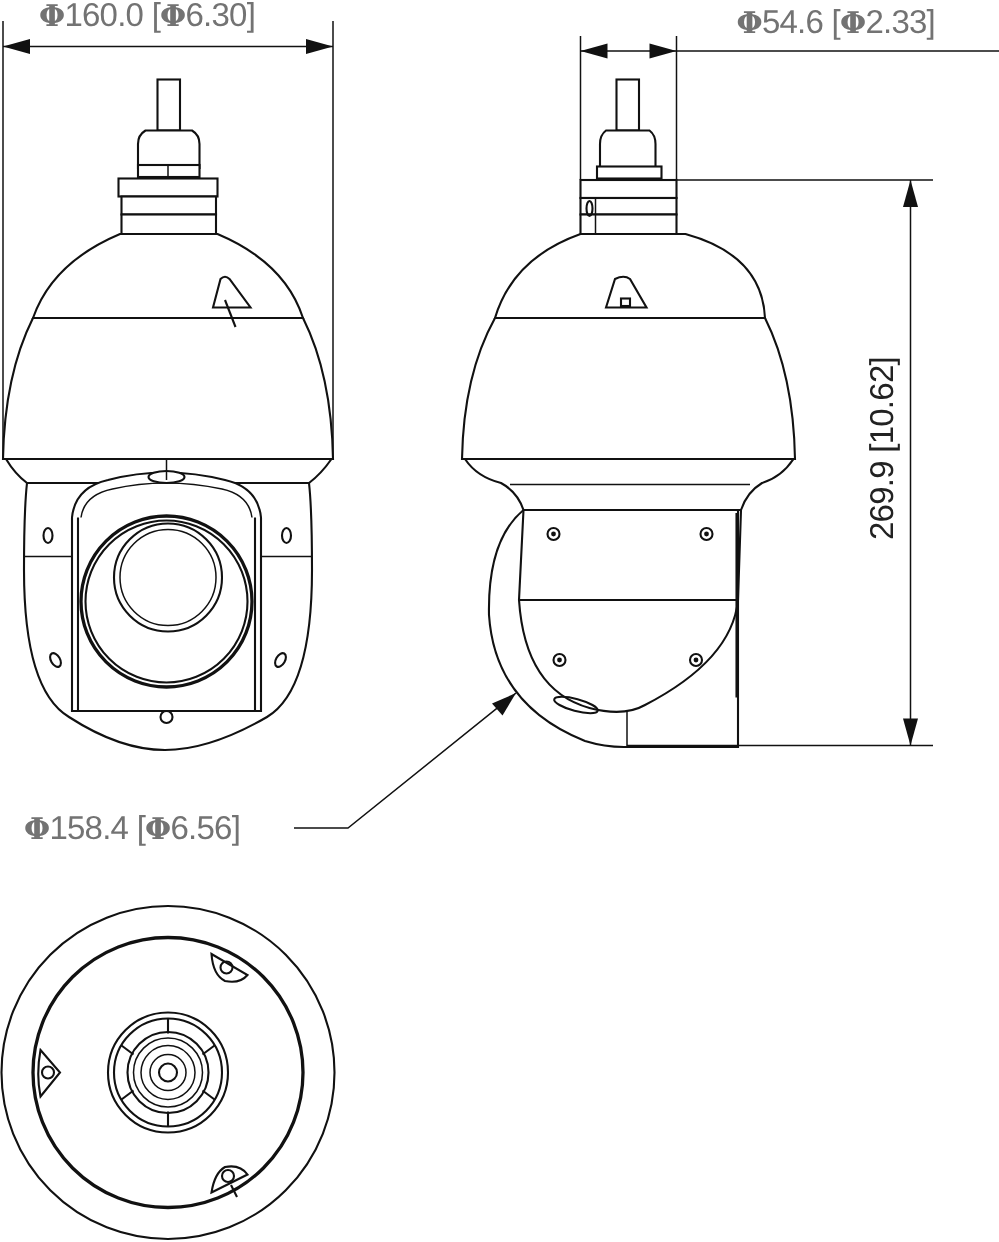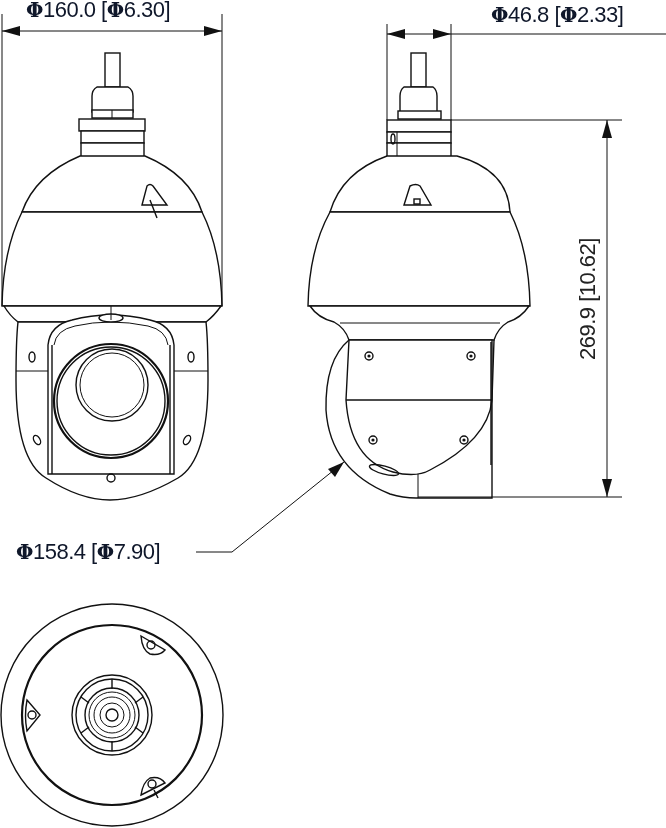--- a/index.html
+++ b/index.html
@@ -8,21 +8,21 @@
   .ln { fill: none; stroke: #111; stroke-width: 1.4; }
   .thin { fill: none; stroke: #111; stroke-width: 1; }
   .thick { fill: none; stroke: #111; stroke-width: 2.2; }
   .wf { fill: #fff; stroke: #111; stroke-width: 1.4; }
   .dim { fill: none; stroke: #111; stroke-width: 1; }
   .arrow { fill: #111; stroke: none; }
   .lbl {
     position: absolute;
     font-family: "Liberation Sans", sans-serif;
     font-size: 22px;
-    color: #0f172a;
+    color: #737373;
     white-space: nowrap;
     letter-spacing: -0.5px;
     line-height: 1;
   }
   .phi { font-family: "DejaVu Serif", serif; font-weight: bold; font-size: 20px; }
   .vlbl {
     position: absolute;
     font-family: "Liberation Sans", sans-serif;
     font-size: 22px;
     color: #222;
@@ -188,22 +188,22 @@
     </g>
   </g>
 </svg>
 
 <div class="lbl" style="left:26px; top:-1px;">
   <span class="phi">Φ</span><span>160.0</span>
   <span>[</span><span class="phi">Φ</span><span>6.30]</span>
 </div>
 
 <div class="lbl" style="left:491px; top:4px;">
-  <span class="phi">Φ</span><span>46.8</span>
+  <span class="phi">Φ</span><span>54.6</span>
   <span>[</span><span class="phi">Φ</span><span>2.33]</span>
 </div>
 
 <div class="vlbl" style="left:577px; top:360px;">269.9 [10.62]</div>
 
 <div class="lbl" style="left:16px; top:541px;">
   <span class="phi">Φ</span><span>158.4</span>
-  <span>[</span><span class="phi">Φ</span><span>7.90]</span>
+  <span>[</span><span class="phi">Φ</span><span>6.56]</span>
 </div>
 
 </body></html>

